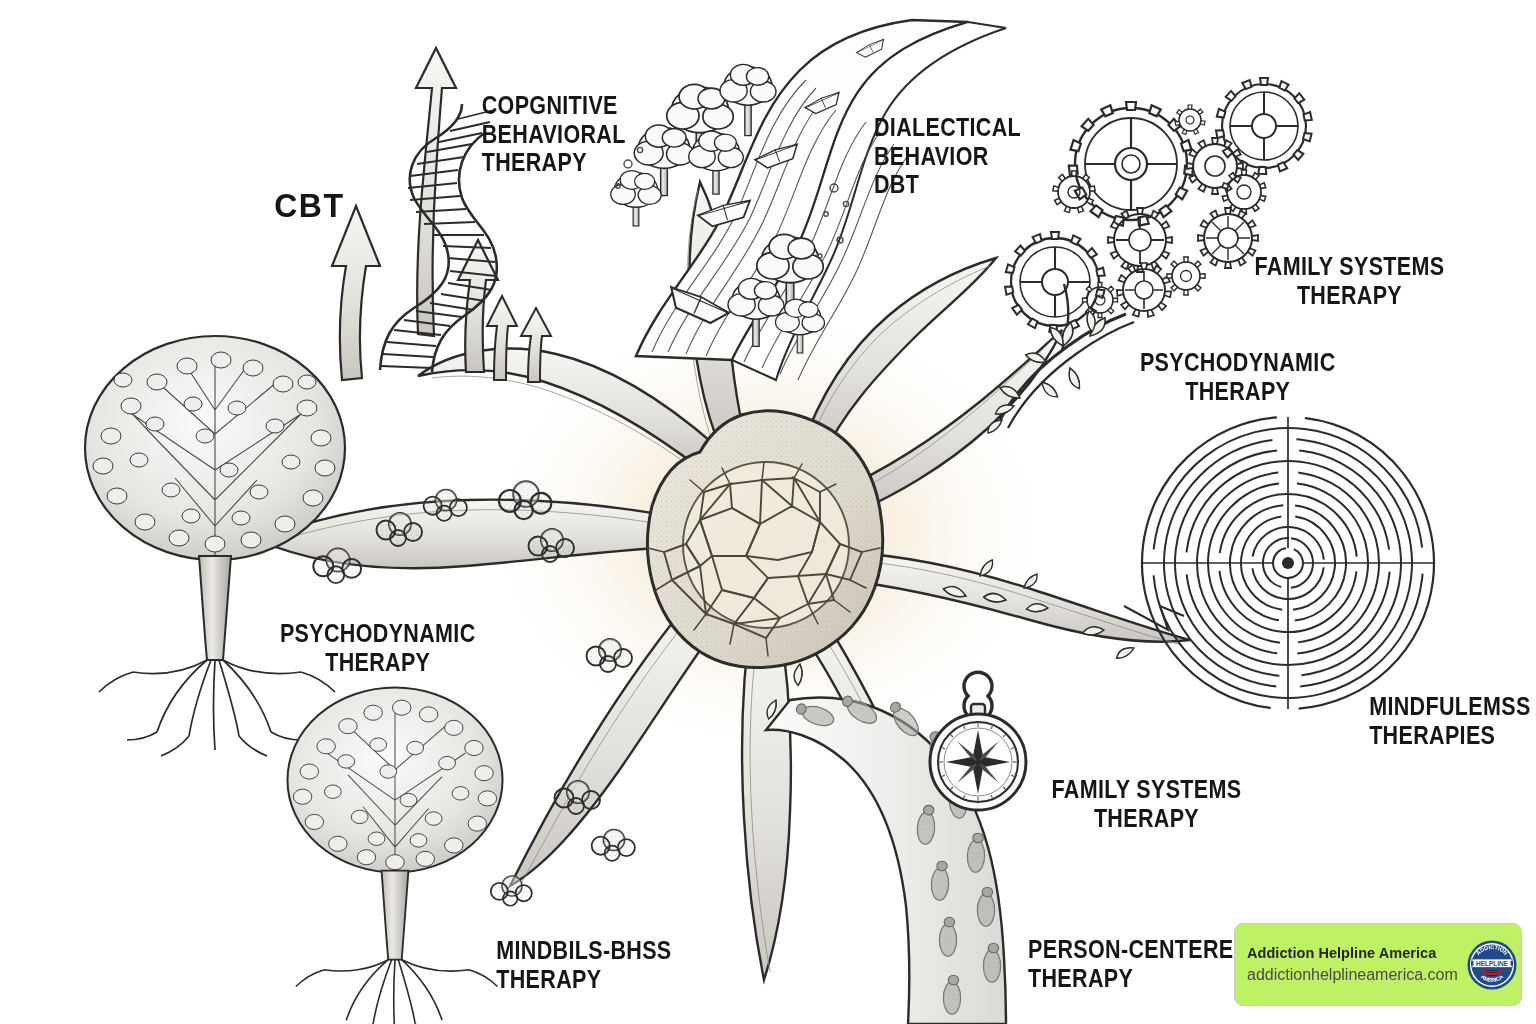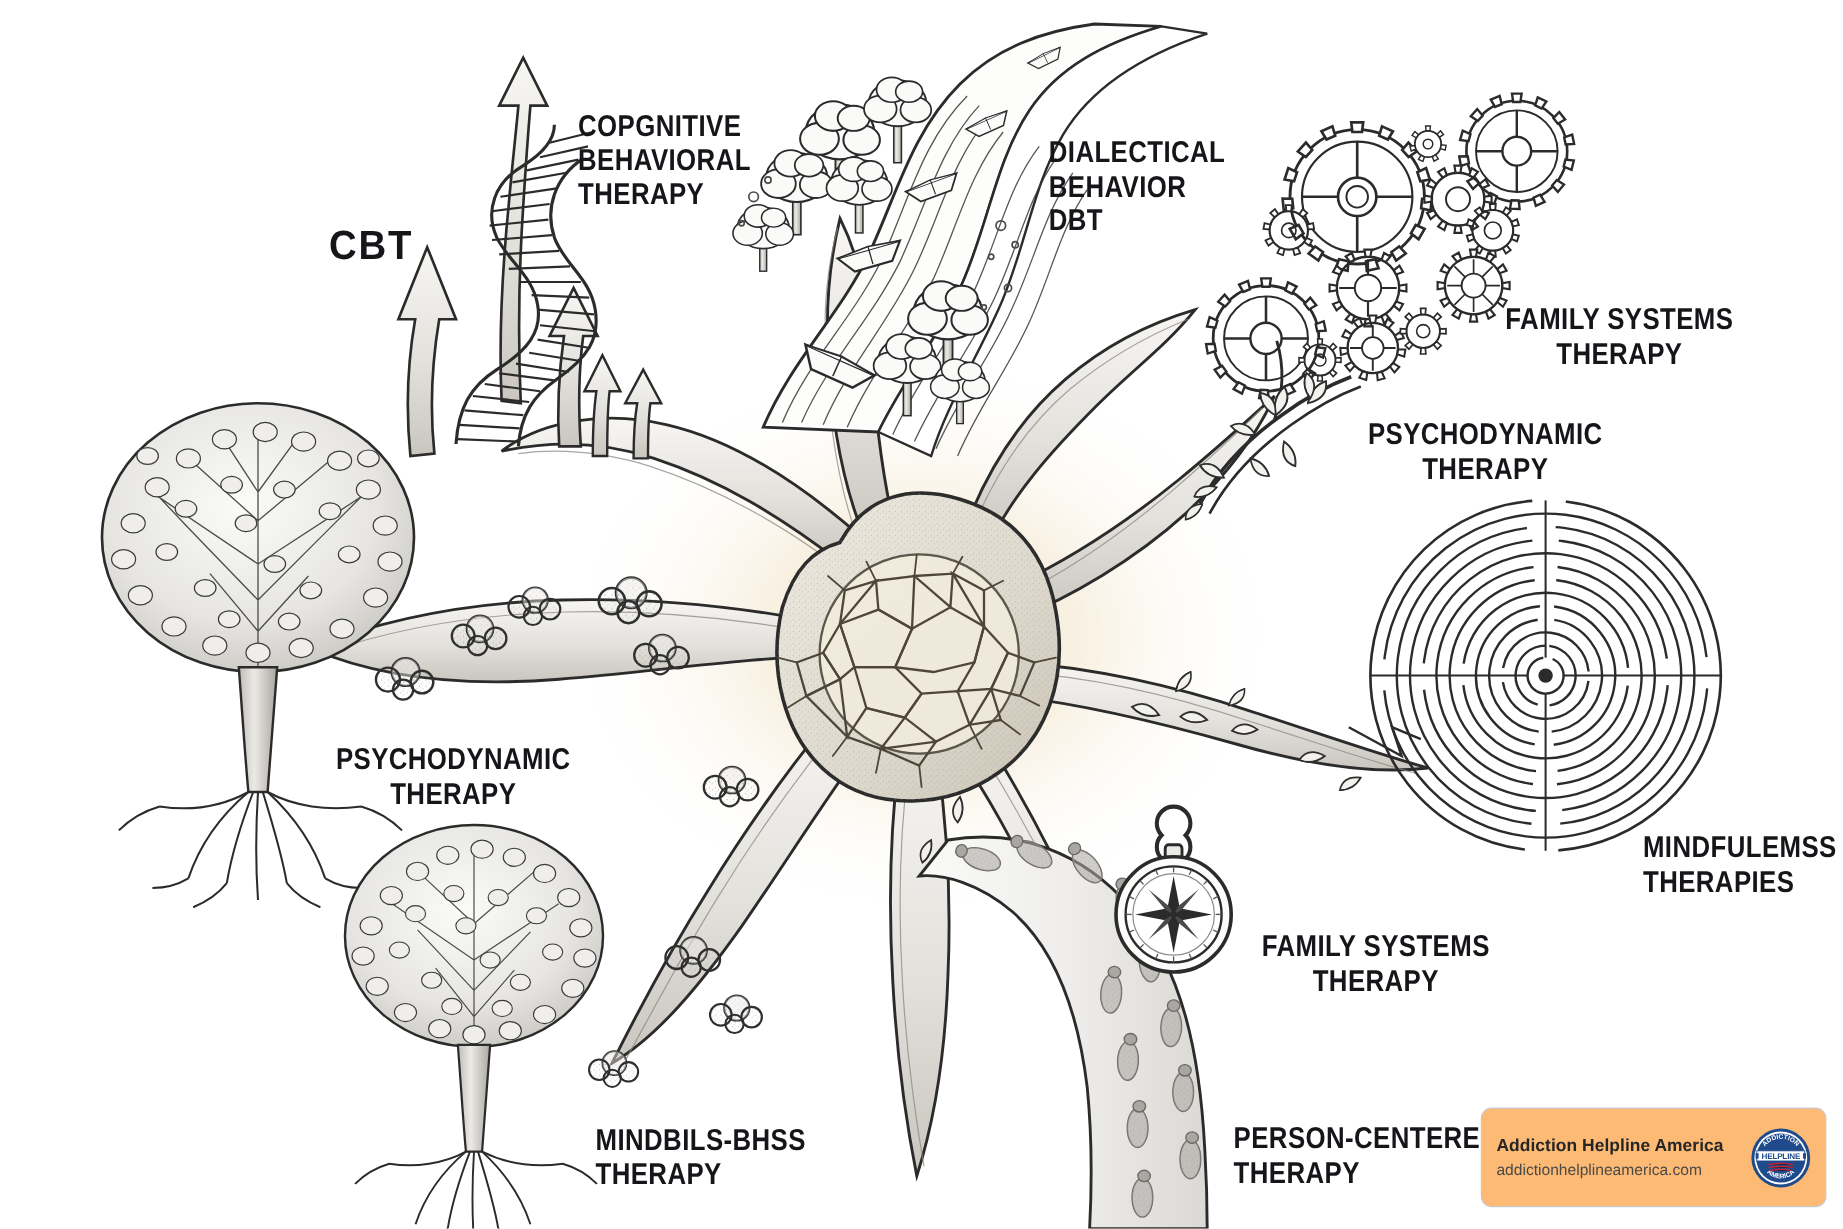--- a/index.html
+++ b/index.html
@@ -19,26 +19,26 @@
   #lbl-family-top{left:1239px;top:252px;font-size:25px;}
   #lbl-psychodynamic-right{left:1124px;top:348px;font-size:25px;}
   #lbl-mindfulness{left:1356px;top:692px;font-size:25px;}
   #lbl-psychodynamic-left{left:264px;top:619px;font-size:25px;}
   #lbl-mindbils{left:482px;top:936px;font-size:25px;}
   #lbl-family-bottom{left:1036px;top:775px;font-size:25px;}
   #lbl-person{left:1010px;top:935px;font-size:25px;}
 
   
   #badge{position:absolute;left:1234px;top:923px;width:288px;height:83px;
-         background:#fdba74;border:1.6px solid #c9c9c9;border-radius:9px;
+         background:#bef264;border:1.6px solid #c9c9c9;border-radius:9px;
          display:flex;align-items:center;padding:12px 12px;box-sizing:border-box;gap:9px;}
   #badge-text{flex:1;}
   #badge-title{font-size:14.5px;font-weight:700;color:#262626;letter-spacing:.05px;
                font-family:"Liberation Sans",sans-serif;line-height:1.3;}
-  #badge-url{font-size:13px;color:#4a4a4a;font-family:"Liberation Sans",sans-serif;
+  #badge-url{font-size:16px;color:#4a4a4a;font-family:"Liberation Sans",sans-serif;
              line-height:1.35;margin-top:1px;}
   #badge-seal{width:50px;height:50px;flex:0 0 50px;}
 </style>
 </head>
 <body>
 
 <div id="stage">
 
   <svg id="art" viewBox="0 0 1536 1024" xmlns="http://www.w3.org/2000/svg">
     <defs>

